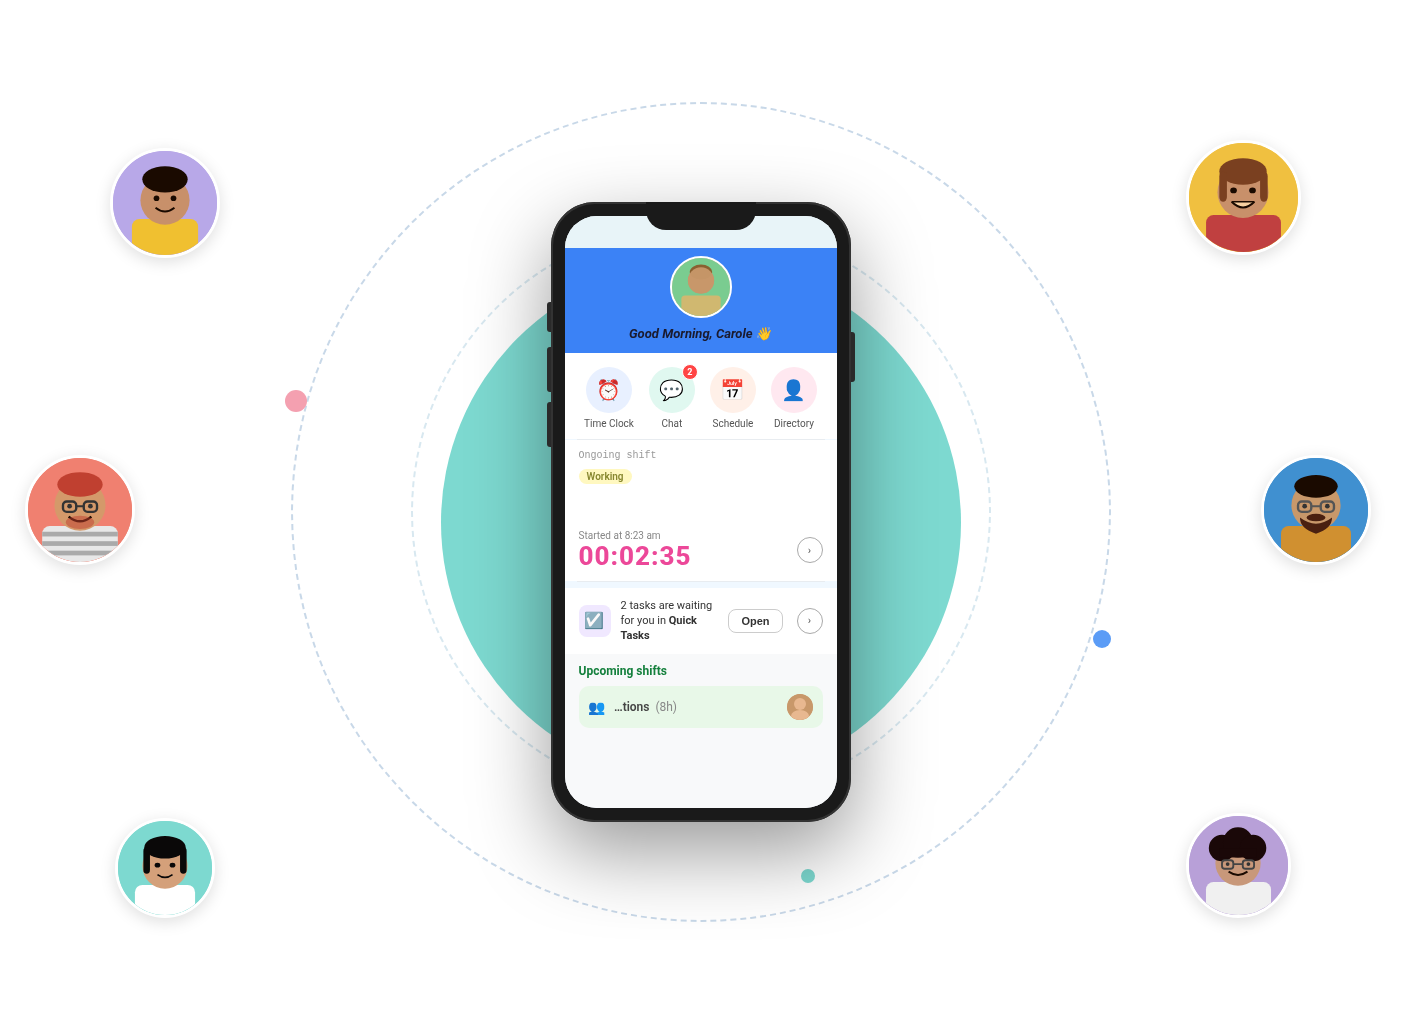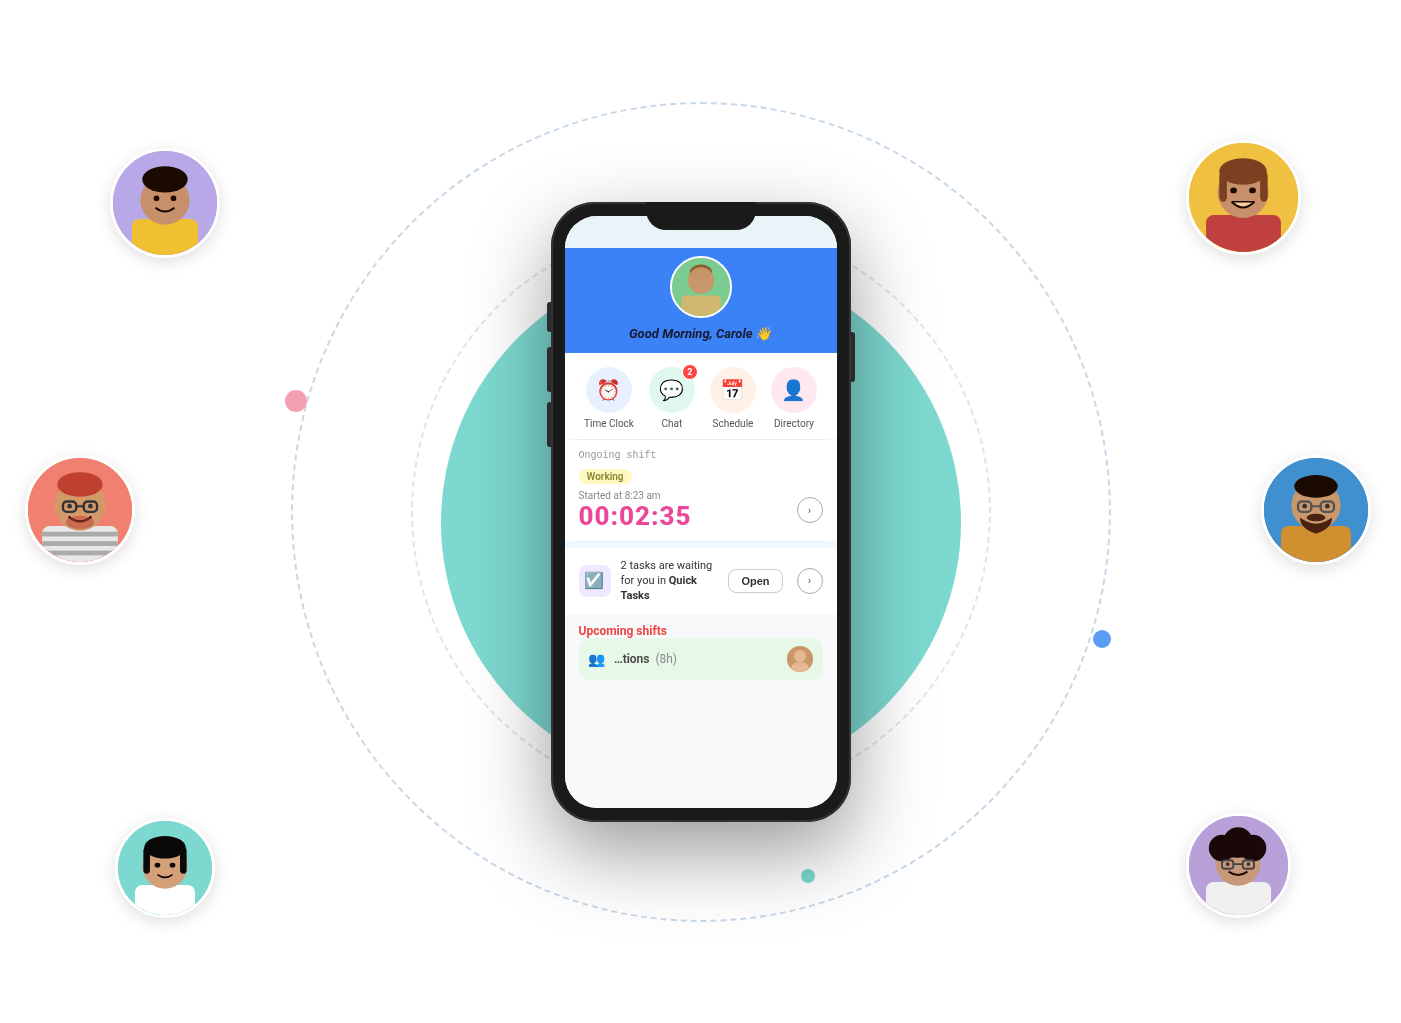--- a/index.html
+++ b/index.html
@@ -267,27 +267,28 @@
     }
 
     .shift-status-badge {
       display: inline-block;
       background: #fff8c0;
       color: #888830;
       font-size: 10px;
       font-weight: 600;
       padding: 2px 8px;
       border-radius: 12px;
-      margin-bottom: 6px;
+      margin-bottom: 18px;
     }
 
     .shift-time-row {
       display: flex;
       align-items: center;
       justify-content: space-between;
+      margin-top: 28px;
     }
 
     .shift-started {
       font-size: 10px;
       color: #888;
     }
 
     .shift-timer {
       font-size: 26px;
       font-weight: 800;
@@ -356,21 +357,22 @@
     .upcoming-section {
       background: #f8f9fa;
       flex: 1;
       padding: 10px 14px 6px;
       overflow: hidden;
     }
 
     .upcoming-title {
       font-size: 12px;
       font-weight: 700;
-      color: #ef4444;
+      color: #15803d;
+      margin-bottom: 8px;
     }
 
     .shift-card {
       background: #e8f8e8;
       border-radius: 10px;
       padding: 8px 10px;
       display: flex;
       align-items: center;
       gap: 8px;
     }

